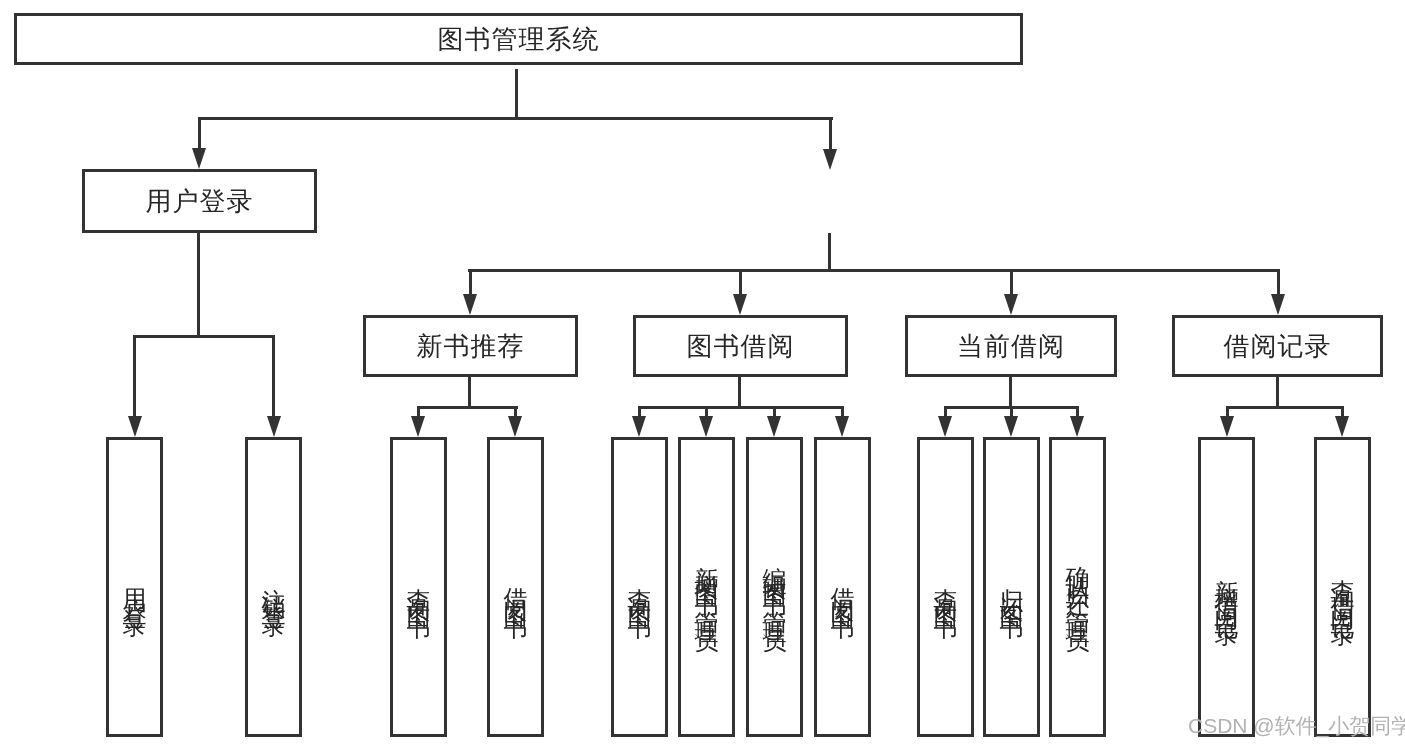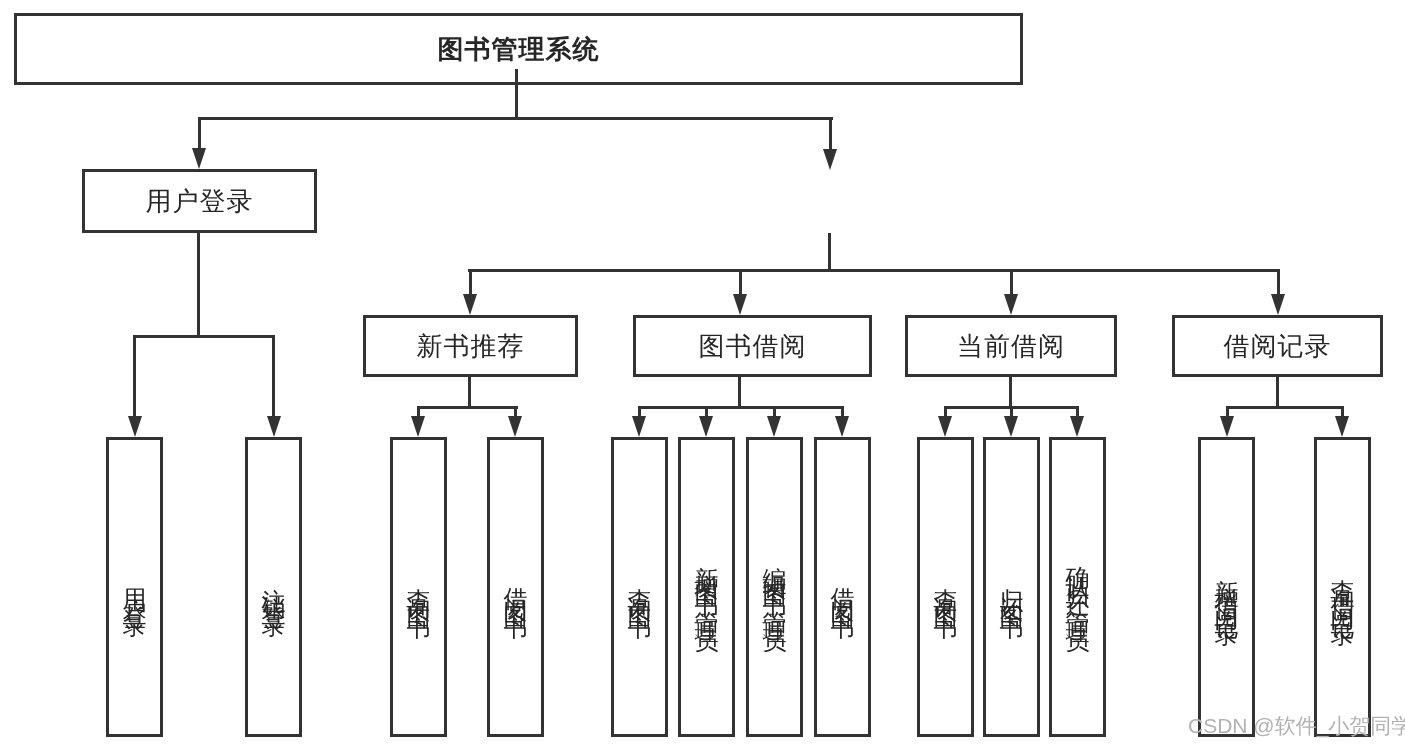--- a/index.html
+++ b/index.html
@@ -73,34 +73,34 @@
     color: #b2b2b2;
     z-index: 6;
     white-space: nowrap;
   }
 </style>
 </head>
 <body>
 
 <div id="canvas">
 
-  <div class="node" style="left:14px; top:13px; width:1009px; height:72px;font-weight:bold;">
+  <div class="node" style="left:14px; top:13px; width:1009px; height:52px;">
     <span>图书管理系统</span>
   </div>
 
   <div class="node" style="left:82px; top:169px; width:235px; height:64px;">
     <span>用户登录</span>
   </div>
 
 
   <div class="node" style="left:363px; top:315px; width:215px; height:62px;">
     <span>新书推荐</span>
   </div>
 
-  <div class="node" style="left:633px; top:315px; width:239px; height:62px;">
+  <div class="node" style="left:633px; top:315px; width:215px; height:62px;">
     <span>图书借阅</span>
   </div>
 
   <div class="node" style="left:905px; top:315px; width:212px; height:62px;">
     <span>当前借阅</span>
   </div>
 
   <div class="node" style="left:1172px; top:315px; width:211px; height:62px;">
     <span>借阅记录</span>
   </div>

